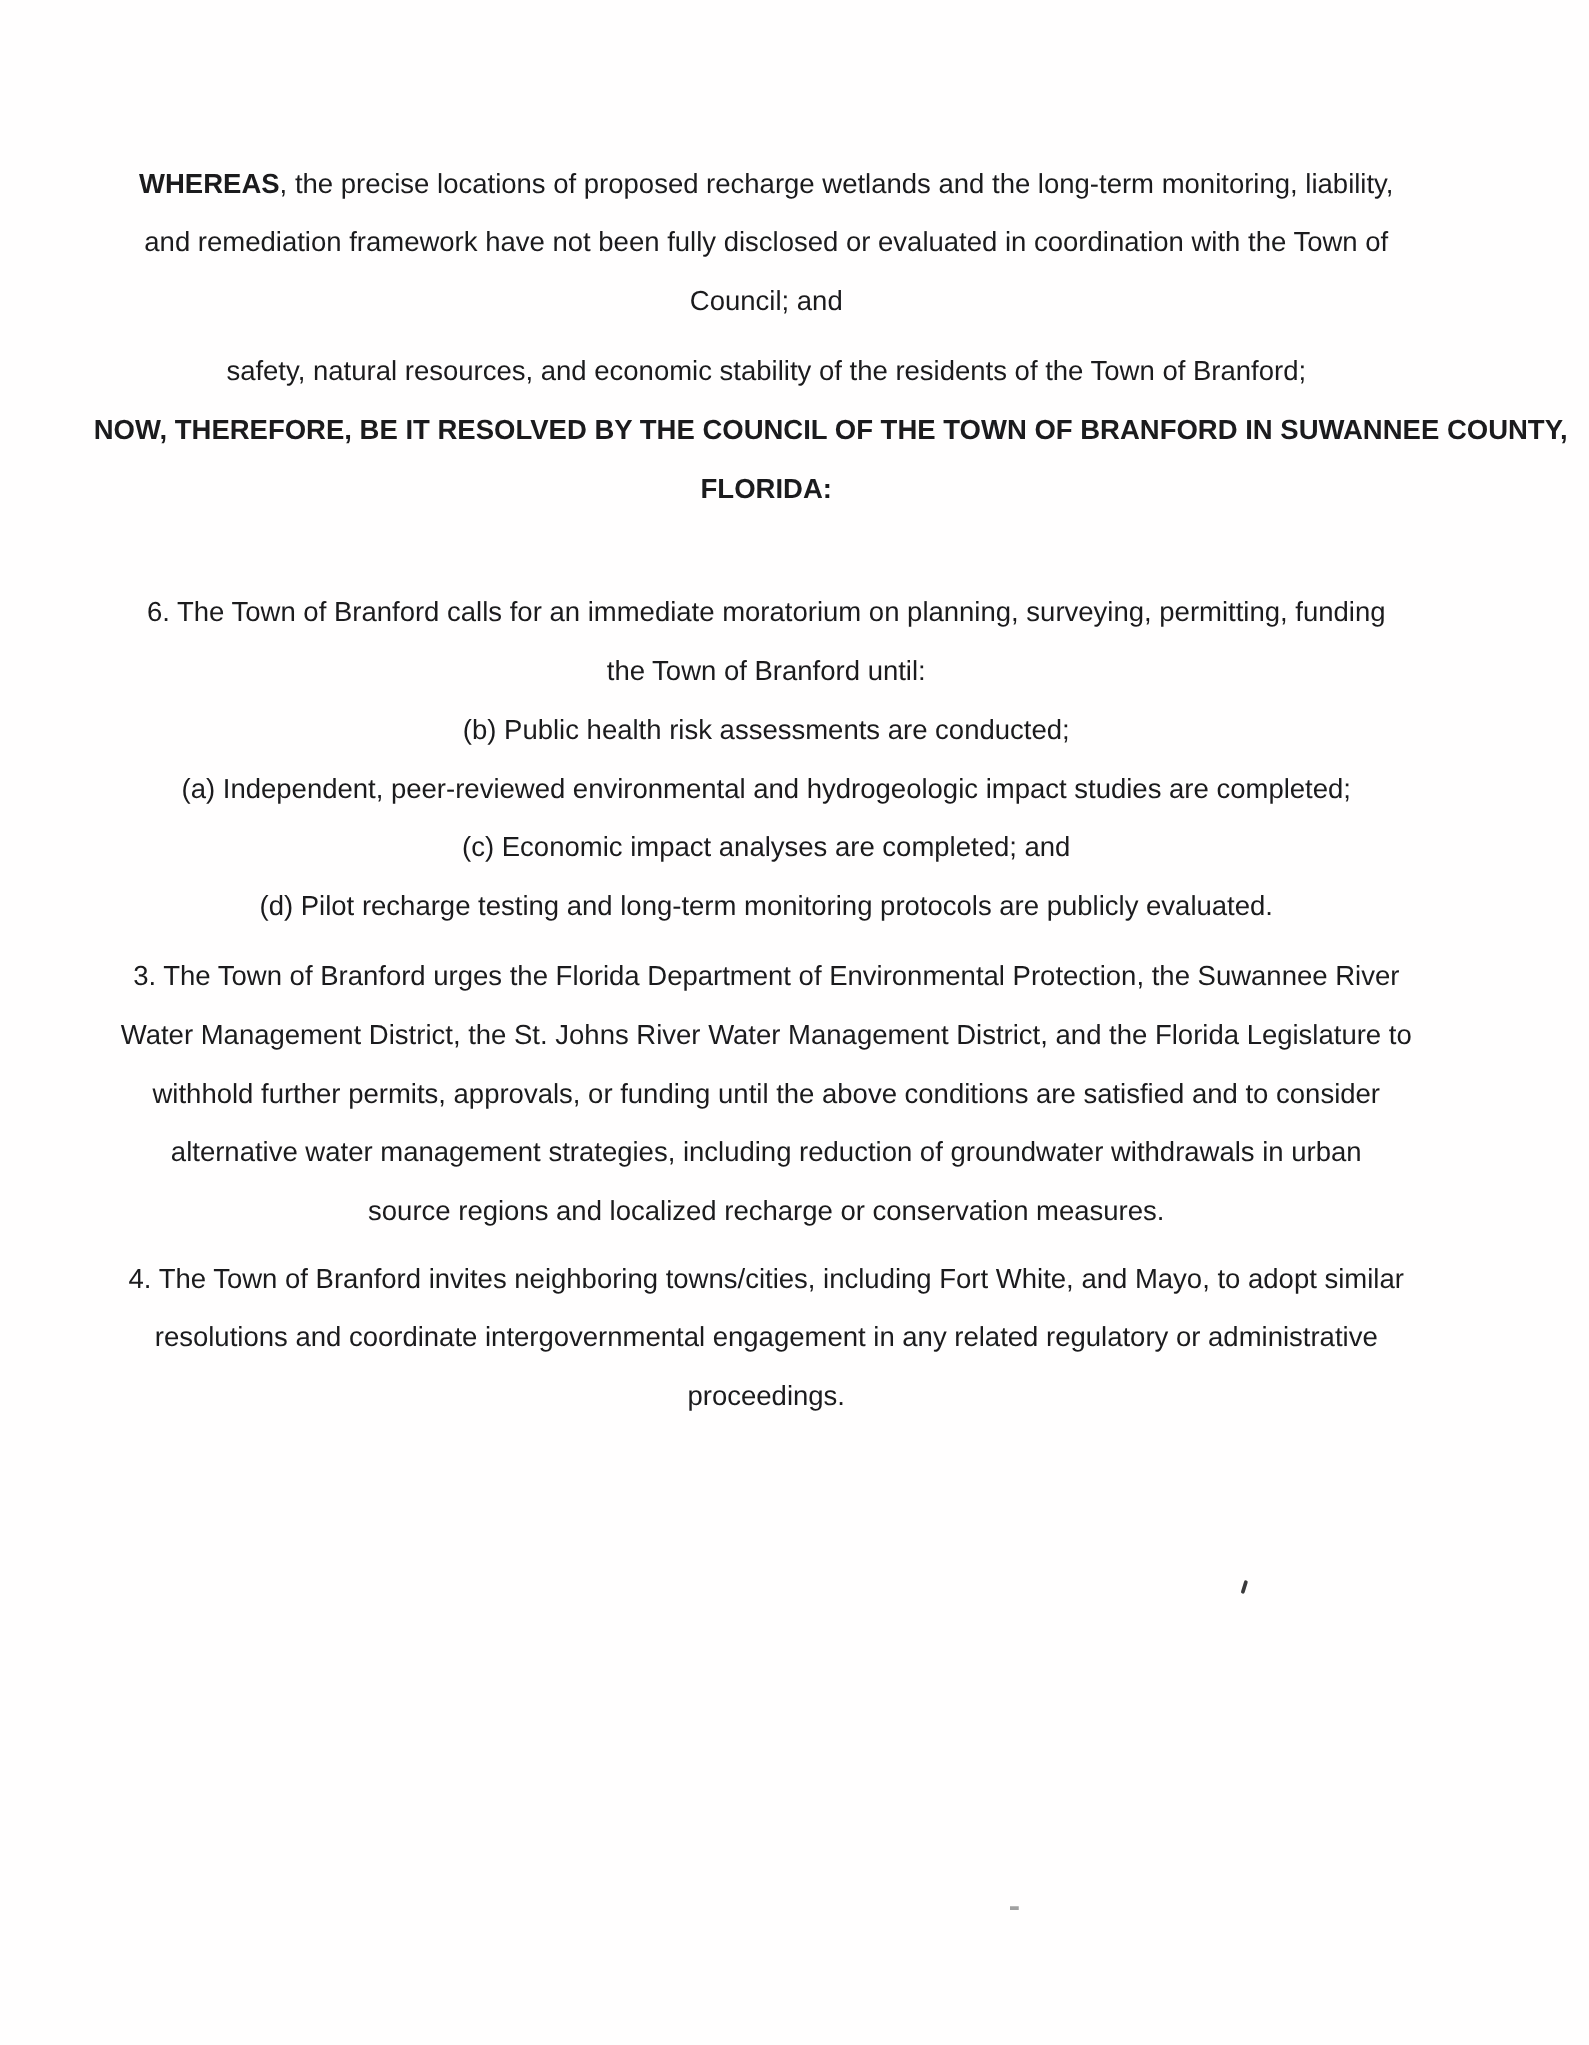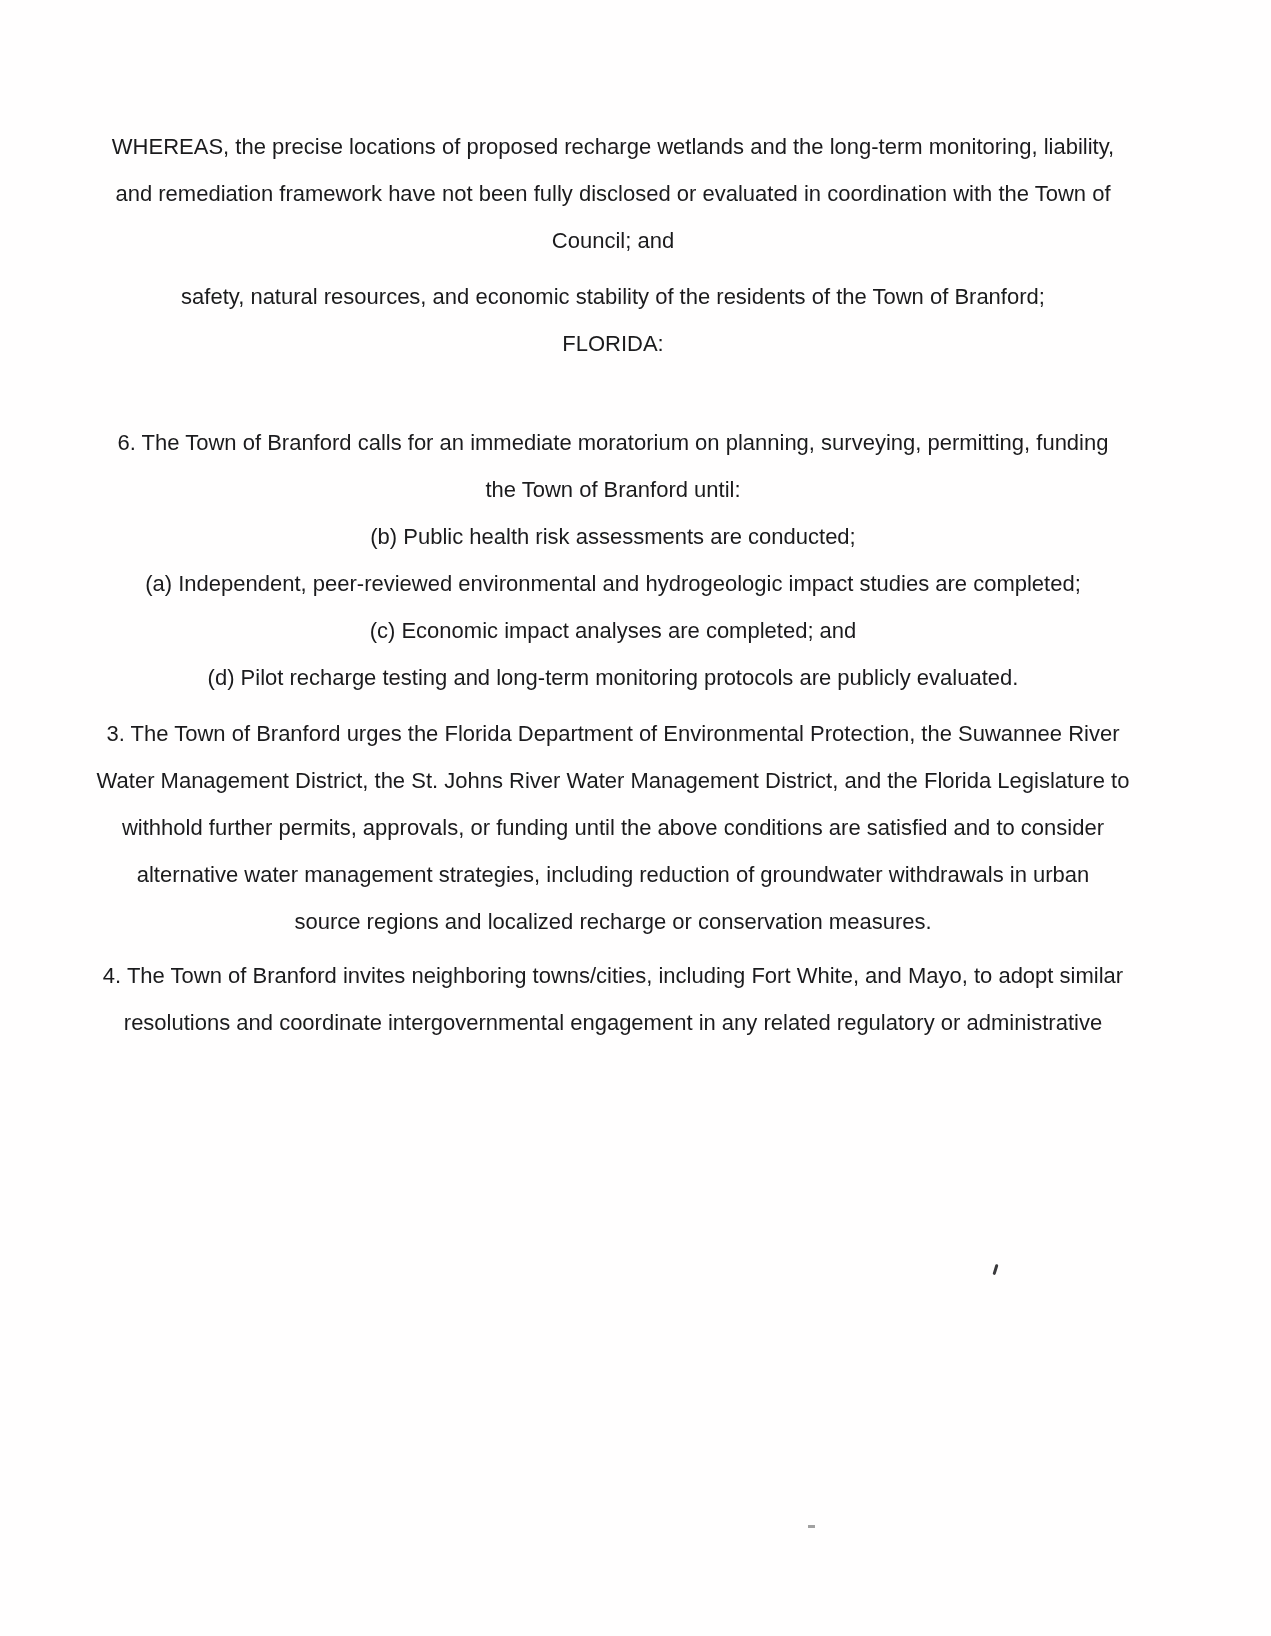--- a/index.html
+++ b/index.html
@@ -20,21 +20,21 @@
     position: absolute;
     top: 123px;
     left: 75px;
     width: 1076px;
     font-size: 22px;
     line-height: 47px;
     text-align: center;
   }
   .para { margin: 0; }
   .line { white-space: nowrap; }
-  .bold { font-weight: normal; }
+  .bold { font-weight: bold; }
 
   
   .para-whereas-council   { margin-top: 9px; }
   .para-resolved-clause   { margin-top: 0px; }
   .para-item-1            { margin-top: 52px; }
   .para-item-2            { margin-top: 13px; }
   .para-subitem-a,
   .para-subitem-b,
   .para-subitem-c,
   .para-subitem-d         { margin-top: 0px; }
@@ -69,20 +69,21 @@
   <div class="doc-body">
       <div class="para para-whereas-recharge">
         <div class="line"><span class="bold">WHEREAS</span><span>, the precise locations of proposed recharge wetlands and the long-term monitoring, liability,</span></div>
         <div class="line"><span>and remediation framework have not been fully disclosed or evaluated in coordination with the Town of</span></div>
         <div class="line"><span>Council; and</span></div>
       </div>
       <div class="para para-whereas-council">
         <div class="line"><span>safety, natural resources, and economic stability of the residents of the Town of Branford;</span></div>
       </div>
       <div class="para para-resolved-clause">
+        <div class="line"><span class="bold">NOW, THEREFORE, BE IT RESOLVED BY THE COUNCIL OF THE TOWN OF BRANFORD IN SUWANNEE COUNTY,</span></div>
         <div class="line"><span class="bold">FLORIDA:</span></div>
       </div>
       <div class="para para-item-1">
       </div>
       <div class="para para-item-2">
         <div class="line"><span>6. The Town of Branford calls for an immediate moratorium on planning, surveying, permitting, funding</span></div>
         <div class="line"><span>the Town of Branford until:</span></div>
       </div>
       <div class="para para-subitem-b">
         <div class="line"><span>(b) Public health risk assessments are conducted;</span></div>
@@ -99,17 +100,18 @@
       <div class="para para-item-3">
         <div class="line"><span>3. The Town of Branford urges the Florida Department of Environmental Protection, the Suwannee River</span></div>
         <div class="line"><span>Water Management District, the St. Johns River Water Management District, and the Florida Legislature to</span></div>
         <div class="line"><span>withhold further permits, approvals, or funding until the above conditions are satisfied and to consider</span></div>
         <div class="line"><span>alternative water management strategies, including reduction of groundwater withdrawals in urban</span></div>
         <div class="line"><span>source regions and localized recharge or conservation measures.</span></div>
       </div>
       <div class="para para-item-4">
         <div class="line"><span>4. The Town of Branford invites neighboring towns/cities, including Fort White, and Mayo, to adopt similar</span></div>
         <div class="line"><span>resolutions and coordinate intergovernmental engagement in any related regulatory or administrative</span></div>
+        <div class="line"><span>proceedings.</span></div>
       </div>
     </div>
   <div class="artifact-apostrophe"></div>
   <div class="artifact-dash"></div>
 </div>
 
 </body></html>

